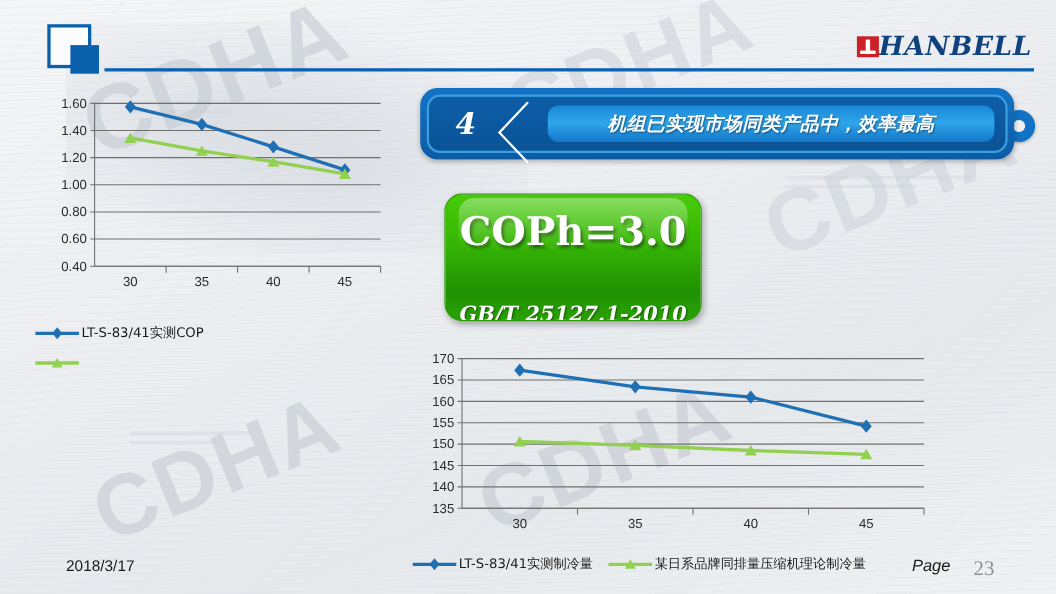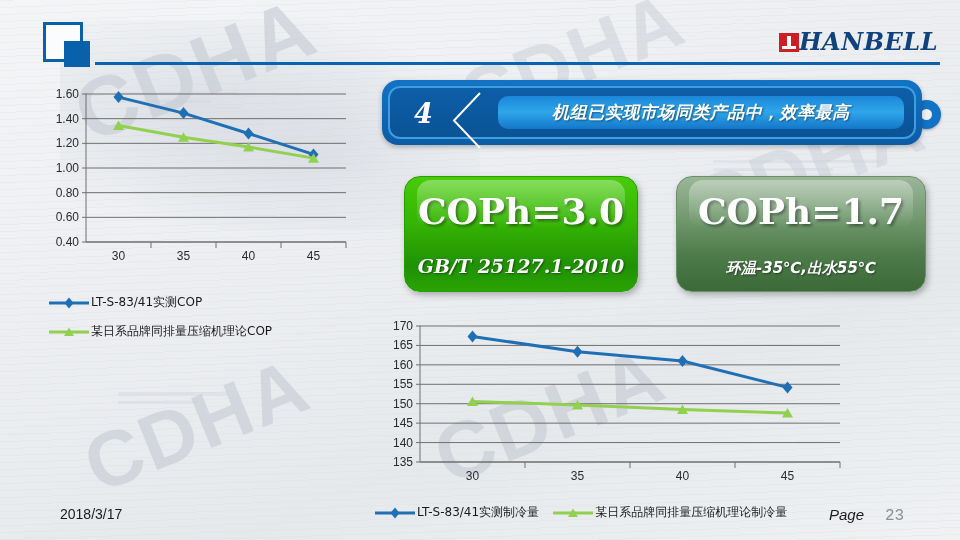--- a/index.html
+++ b/index.html
@@ -57,21 +57,21 @@
   .banner-text{font-family:"DejaVu Sans",sans-serif;font-weight:700;font-style:italic;
     font-size:17px;color:#fff;letter-spacing:.5px;text-shadow:1px 1px 2px rgba(0,0,0,.45);}
   .banner-text b{font-size:17px;}
   .banner-ring{position:absolute;left:912px;top:100px;width:29px;height:29px;border-radius:50%;
     background:#1273c6;box-shadow:0 1px 3px rgba(0,0,0,.3);}
   .banner-ring:after{content:"";position:absolute;left:9px;top:9px;width:11px;height:11px;
     border-radius:50%;background:#eef0f2;}
 
   
   .gbox{position:absolute;border-radius:16px;display:flex;flex-direction:column;
-    align-items:center;box-shadow:2px 3px 6px rgba(0,0,0,.28);overflow:hidden;}
+    align-items:center;box-shadow:2px 3px 6px rgba(0,0,0,.28);overflow:hidden;gap:20px;}
   .gbox .shine{position:absolute;left:5%;top:3px;width:90%;height:42%;border-radius:14px;
     background:linear-gradient(rgba(255,255,255,.35),rgba(255,255,255,0));pointer-events:none;}
   .gbox1{left:404px;top:176px;width:232px;height:114px;
     background:linear-gradient(180deg,#47cc08 0%,#34b304 42%,#1f9103 78%,#2aa303 100%);
     border:1px solid #2c9c04;}
   .gbox2{left:676px;top:176px;width:248px;height:114px;
     background:linear-gradient(180deg,#9bb69a 0%,#7aa077 28%,#4c7a49 70%,#3b6a38 100%);
     border:1px solid #6b8f68;}
   .gbig{font-family:"DejaVu Serif",serif;font-weight:700;color:#fff;line-height:1;
     text-shadow:2px 2px 3px rgba(0,0,0,.45);}
@@ -91,22 +91,22 @@
 
   .legend{position:absolute;font-family:"DejaVu Sans",sans-serif;font-size:12px;color:#1a1a1a;}
   .leg-row{display:flex;align-items:center;gap:2px;white-space:nowrap;}
   .leg-mark{width:40px;height:14px;flex:0 0 40px;}
 
   
   .f-date{position:absolute;left:60px;top:506px;font-size:14px;color:#1a1a1a;
     font-family:"Liberation Sans",sans-serif;}
   .f-page{position:absolute;left:829px;top:506px;font-size:15px;color:#1a1a1a;
     font-family:"Liberation Sans",sans-serif;font-style:italic;}
-  .f-num{position:absolute;left:885px;top:507px;font-size:16px;color:#8d9196;
-    font-family:Liberation Mono, monospace;}
+  .f-num{position:absolute;left:885px;top:507px;font-size:19px;color:#8d9196;
+    font-family:Liberation Serif, serif;}
 </style>
 </head>
 <body>
 
 <div id="slide">
 
   <div class="wm-stripes"></div>
   <div class="wm-map"></div>
   <div class="wm-doc" style="left:118px;top:92px;width:120px;height:3px;"></div>
   <div class="wm-doc" style="left:118px;top:100px;width:92px;height:3px;"></div>
@@ -139,25 +139,20 @@
       <div class="banner-pill">
         <div class="banner-text"><span>机组已实现市场同类产品中，效率</span><b>最高</b></div>
       </div>
     </div>
   </div>
 
   <div class="gbox gbox1">
     <div class="shine"></div>
     <div class="gbig">COPh=3.0</div>
     <div class="gsub">GB/T 25127.1-2010</div>
-  </div>
-  <div class="gbox gbox2">
-    <div class="shine"></div>
-    <div class="gbig">COPh=1.7</div>
-    <div class="gsub">环温-35℃,出水55℃</div>
   </div>
 
   <div class="chart" style="left:24px;top:82px;">
     <svg class="c-svg" id="svg-chart-0" width="330" height="205" viewBox="0 0 330 205">
         <line x1="62" y1="160" x2="322" y2="160" class="grid"></line>
         <text x="55" y="164" text-anchor="end" font-size="12" class="tick-lbl">0.40</text>
         <line x1="62" y1="135.33333333333334" x2="322" y2="135.33333333333334" class="grid"></line>
         <text x="55" y="139.33333333333334" text-anchor="end" font-size="12" class="tick-lbl">0.60</text>
         <line x1="62" y1="110.66666666666667" x2="322" y2="110.66666666666667" class="grid"></line>
         <text x="55" y="114.66666666666667" text-anchor="end" font-size="12" class="tick-lbl">0.80</text>
@@ -191,34 +186,33 @@
         <path d="M159.5 25.116666666666703 L164.5 31.116666666666703 L159.5 37.1166666666667 L154.5 31.116666666666703 Z" fill="#1f6fb5"></path>
         <path d="M224.5 45.46666666666667 L229.5 51.46666666666667 L224.5 57.46666666666667 L219.5 51.46666666666667 Z" fill="#1f6fb5"></path>
         <path d="M289.5 66.43333333333334 L294.5 72.43333333333334 L289.5 78.43333333333334 L284.5 72.43333333333334 Z" fill="#1f6fb5"></path>
         <polyline points="94.5,43.45000000000002 159.5,55.16666666666667 224.5,65.03333333333336 289.5,76.13333333333334" fill="none" stroke="#92d050" stroke-width="3"></polyline>
         <path d="M94.5 38.45000000000002 L100 47.95000000000002 L89 47.95000000000002 Z" fill="#92d050"></path>
         <path d="M159.5 50.16666666666667 L165 59.66666666666667 L154 59.66666666666667 Z" fill="#92d050"></path>
         <path d="M224.5 60.03333333333336 L230 69.53333333333336 L219 69.53333333333336 Z" fill="#92d050"></path>
         <path d="M289.5 71.13333333333334 L295 80.63333333333334 L284 80.63333333333334 Z" fill="#92d050"></path>
       </svg>
   </div>
-  <div class="legend" style="left:49px;top:294px;">
+  <div class="legend" style="left:32px;top:294px;">
     <div class="leg-row" style="margin-bottom:12px;">
       <svg class="leg-mark" viewBox="0 0 40 14">
         <line x1="0" y1="7" x2="40" y2="7" stroke="#1f6fb5" stroke-width="3"></line>
         <path d="M20 1.5 L24.5 7 L20 12.5 L15.5 7 Z" fill="#1f6fb5"></path>
       </svg>
       <span>LT-S-83/41实测COP</span>
     </div>
     <div class="leg-row">
       <svg class="leg-mark" viewBox="0 0 40 14">
         <line x1="0" y1="7" x2="40" y2="7" stroke="#92d050" stroke-width="3"></line>
         <path d="M20 2.5 L25 11 L15 11 Z" fill="#92d050"></path>
       </svg>
-      <span>某日系品牌同排量压缩机理论COP</span>
     </div>
   </div>
 
   <div class="chart" style="left:368px;top:314px;">
     <svg class="c-svg" id="svg-chart-1" width="570" height="180" viewBox="0 0 570 180">
         <line x1="52" y1="148" x2="472" y2="148" class="grid"></line>
         <text x="45" y="152" text-anchor="end" font-size="12" class="tick-lbl">135</text>
         <line x1="52" y1="128.57142857142858" x2="472" y2="128.57142857142858" class="grid"></line>
         <text x="45" y="132.57142857142858" text-anchor="end" font-size="12" class="tick-lbl">140</text>
         <line x1="52" y1="109.14285714285714" x2="472" y2="109.14285714285714" class="grid"></line>

